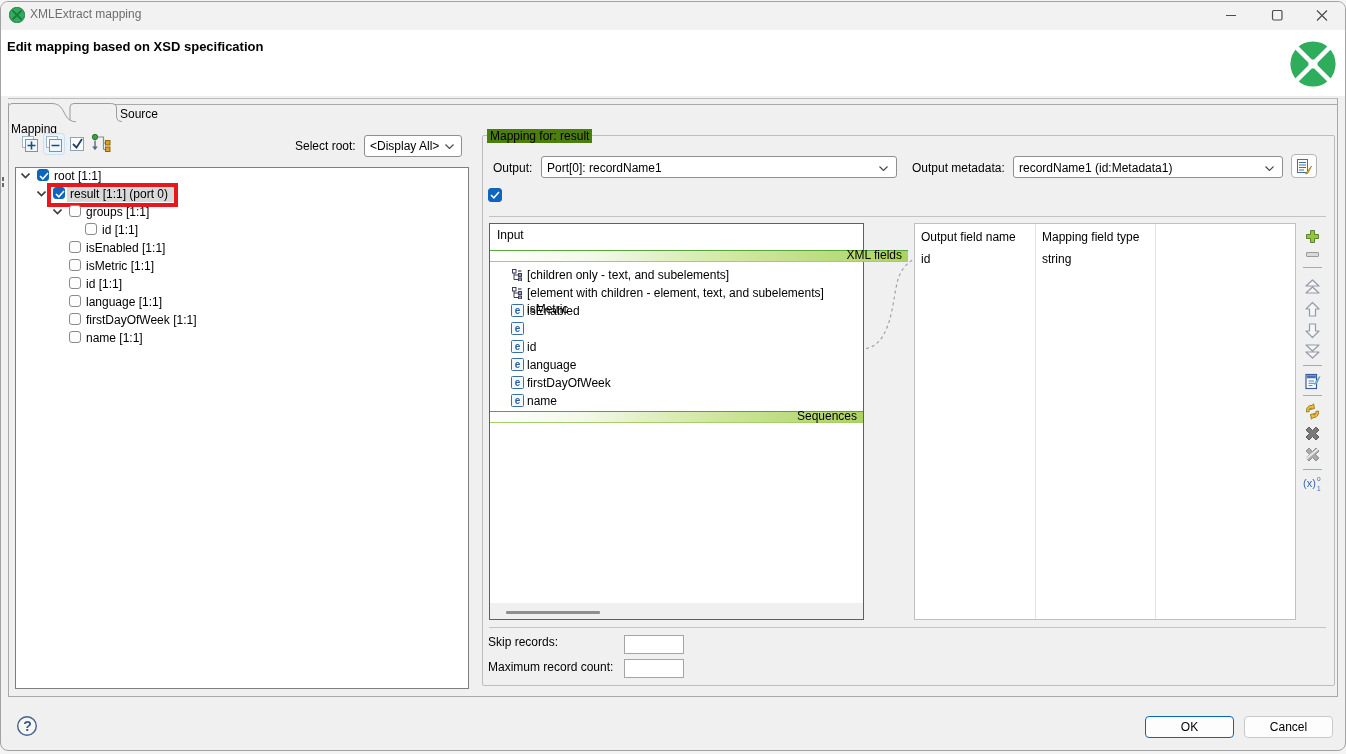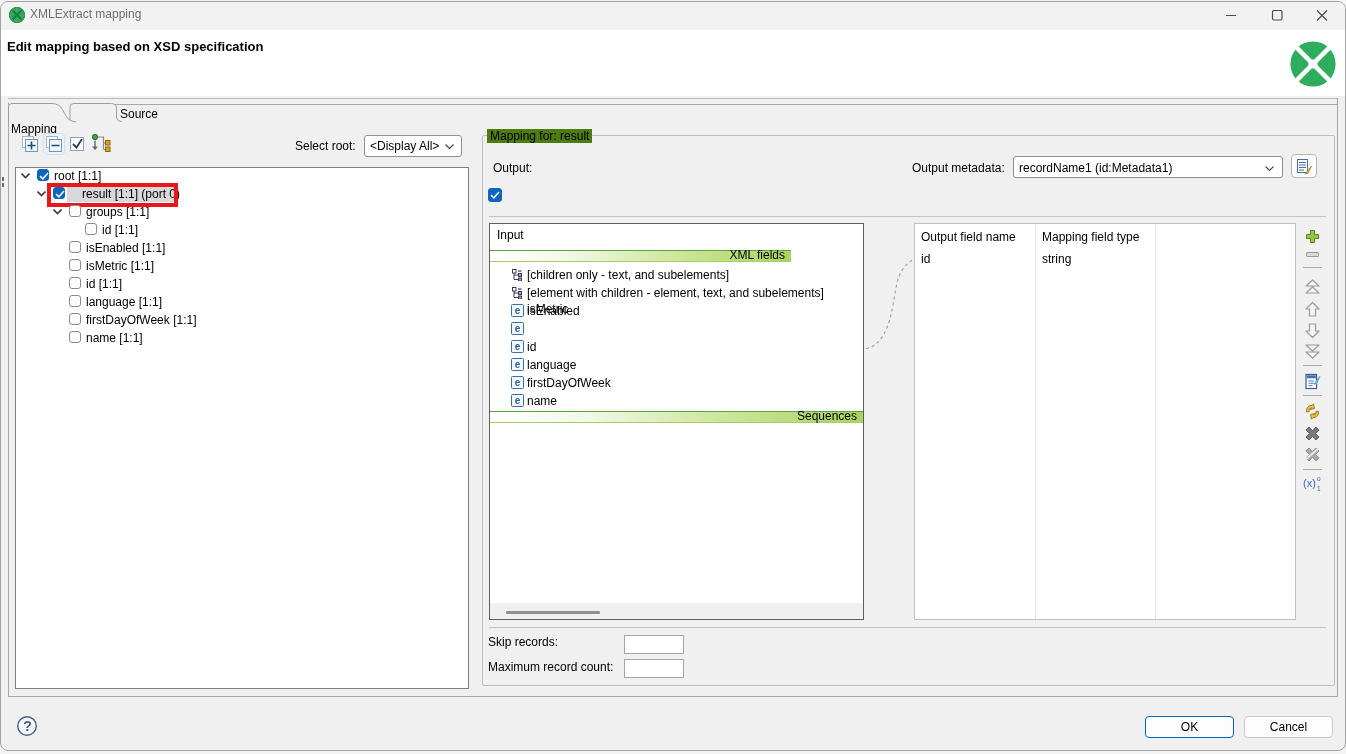--- a/index.html
+++ b/index.html
@@ -119,21 +119,21 @@
         <div class="txt" style="left:53px;top:167px;">root [1:1]</div>
         <div class="abs" style="left:66px;top:183px;width:108px;height:17px;background:#d9d9d9"></div>
         <svg class="abs" style="left:36px;top:189px" width="9" height="6">
           <path d="M0.5,0.5 L4.5,4.5 L8.5,0.5" stroke="#3f3f3f" stroke-width="1.6" fill="none"></path>
         </svg>
         <div class="cb on" style="left:52px;top:185px;">
           <svg width="10" height="8" viewBox="0 0 10 8">
             <path d="M1,4 L3.8,6.8 L9,1" stroke="#fff" stroke-width="1.5" fill="none"></path>
           </svg>
         </div>
-        <div class="txt" style="left:81px;top:185px;">result [1:1] (port 0)</div>
+        <div class="txt" style="left:69px;top:185px;">result [1:1] (port 0)</div>
         <div class="abs" style="left:46px;top:181px;width:130.5px;height:23.5px;border:4px solid #e8171d;box-sizing:border-box;"></div>
         <svg class="abs" style="left:52px;top:207px" width="9" height="6">
           <path d="M0.5,0.5 L4.5,4.5 L8.5,0.5" stroke="#3f3f3f" stroke-width="1.6" fill="none"></path>
         </svg>
         <div class="cb off" style="left:68px;top:203px;"></div>
         <div class="txt" style="left:85px;top:203px;">groups [1:1]</div>
         <div class="cb off" style="left:84px;top:221px;"></div>
         <div class="txt" style="left:101px;top:221px;">id [1:1]</div>
         <div class="cb off" style="left:68px;top:239px;"></div>
         <div class="txt" style="left:85px;top:239px;">isEnabled [1:1]</div>
@@ -146,20 +146,26 @@
         <div class="cb off" style="left:68px;top:311px;"></div>
         <div class="txt" style="left:85px;top:311px;">firstDayOfWeek [1:1]</div>
         <div class="cb off" style="left:68px;top:329px;"></div>
         <div class="txt" style="left:85px;top:329px;">name [1:1]</div>
       </div>
 
   <div class="abs" style="left:481px;top:133px;width:851px;height:549px;border:1px solid #bdbdbd;border-radius:2px;"></div>
   <div class="txt" style="left:486px;top:127px;background:#4d7c0f;padding:0 3px;">Mapping for: result</div>
 
   <div class="txt" style="left:492px;top:159px;">Output:</div>
+  <div class="combo" style="left:540px;top:154px;width:356px;height:22px;">
+    <div class="ctext" style="top:4px">Port[0]: recordName1</div>
+    <svg class="chev" style="right:8px;top:9px" width="9" height="6">
+          <path d="M0.5,0.5 L4.5,4.5 L8.5,0.5" stroke="#4d4d4d" stroke-width="1.2" fill="none"></path>
+        </svg>
+  </div>
   <div class="txt" style="left:911px;top:159px;">Output metadata:</div>
   <div class="combo" style="left:1012px;top:154px;width:270px;height:22px;">
     <div class="ctext" style="top:4px">recordName1 (id:Metadata1)</div>
     <svg class="chev" style="right:8px;top:9px" width="9" height="6">
           <path d="M0.5,0.5 L4.5,4.5 L8.5,0.5" stroke="#4d4d4d" stroke-width="1.2" fill="none"></path>
         </svg>
   </div>
 
   <div class="abs" style="left:1290px;top:152px;width:26px;height:24px;background:#fdfdfd;border:1px solid #b5b5b5;border-radius:4px;box-sizing:border-box;"></div>
   <svg class="abs" style="left:1295px;top:156px" width="18" height="17">
@@ -171,21 +177,21 @@
   <div class="cb on" style="left:487px;top:186px;width:14px;height:14px;">
     <svg width="10" height="8" viewBox="0 0 10 8">
           <path d="M1,4 L3.8,6.8 L9,1" stroke="#fff" stroke-width="1.5" fill="none"></path>
         </svg>
   </div>
 
   <div class="hline" style="left:488px;top:214px;width:837px;"></div>
 
   <div class="panel" style="left:488px;top:221px;width:375px;height:397px;border:1px solid #5f5f5f;"></div>
   <div class="txt" style="left:496px;top:226px;">Input</div>
-  <div class="band" style="left:489px;top:247.5px;width:301px;">
+  <div class="band" style="left:489px;top:247.5px;width:418px;">
         <span>XML fields</span>
       </div>
   <div id="inputlist">
         <svg class="abs" style="left:511px;top:267px" width="11" height="12">
           <path d="M2,4 L2,10.5 M2,6 L6.5,6 M2,10.5 L6.5,10.5" stroke="#3c3c5c" stroke-width="1" fill="none"></path>
           <rect x="0.5" y="0.5" width="3.5" height="3.5" fill="#fff" stroke="#3c3c5c"></rect>
           <path d="M6,2 L9.5,2" stroke="#3c3c5c" stroke-width="1.2"></path>
           <rect x="6.5" y="4.5" width="3" height="3" fill="#9f9fc0" stroke="#3c3c5c"></rect>
           <rect x="6.5" y="9" width="3" height="3" fill="#9f9fc0" stroke="#3c3c5c"></rect>
         </svg>

